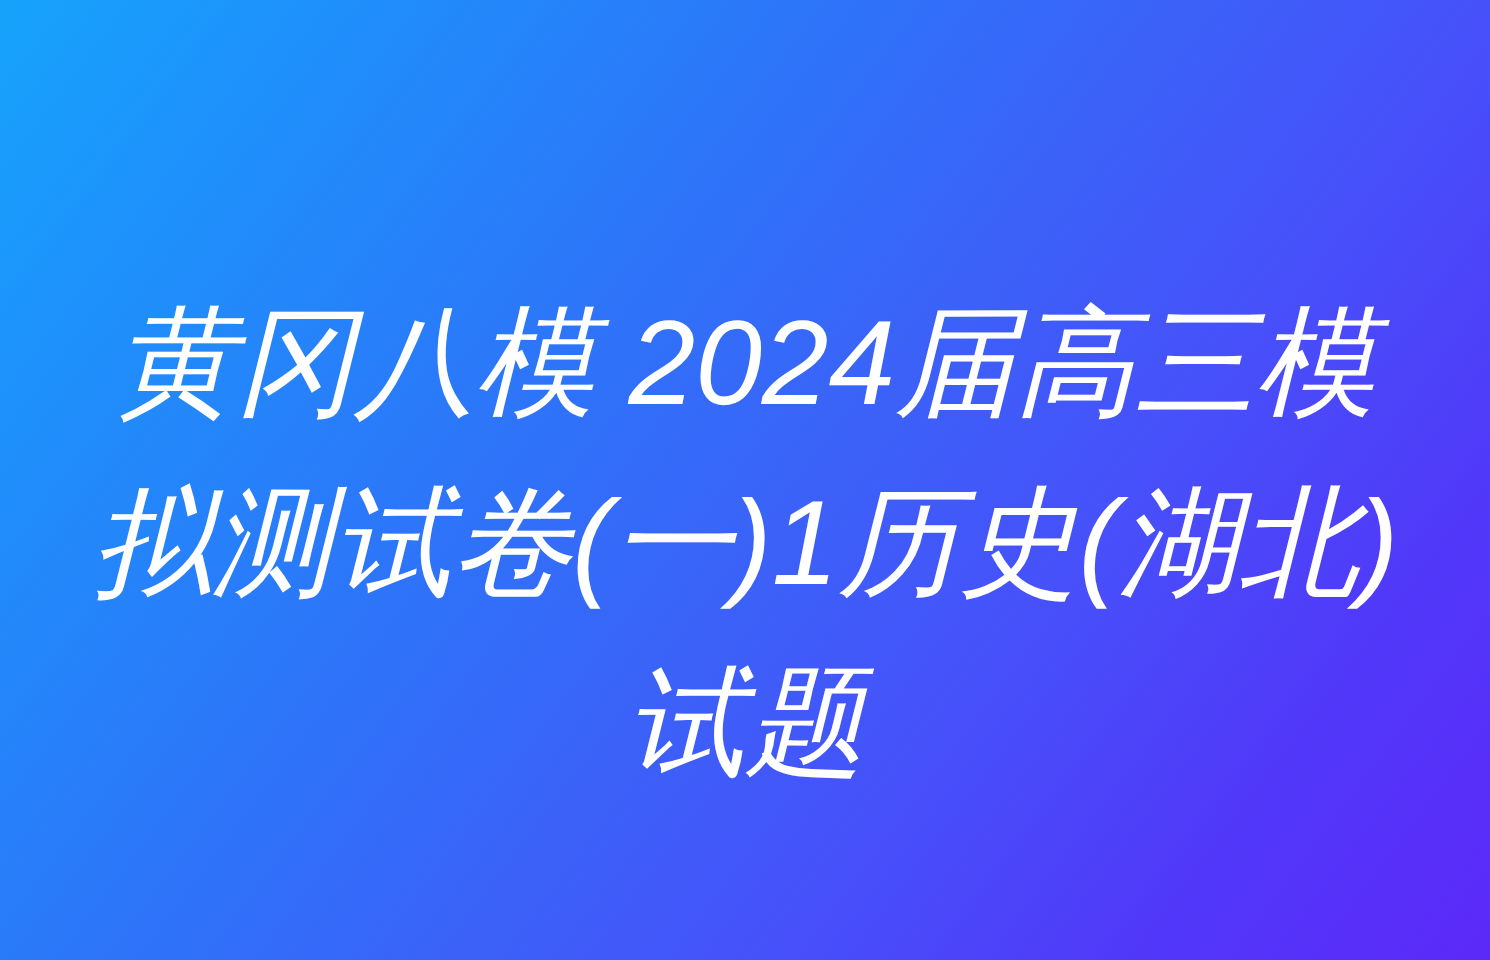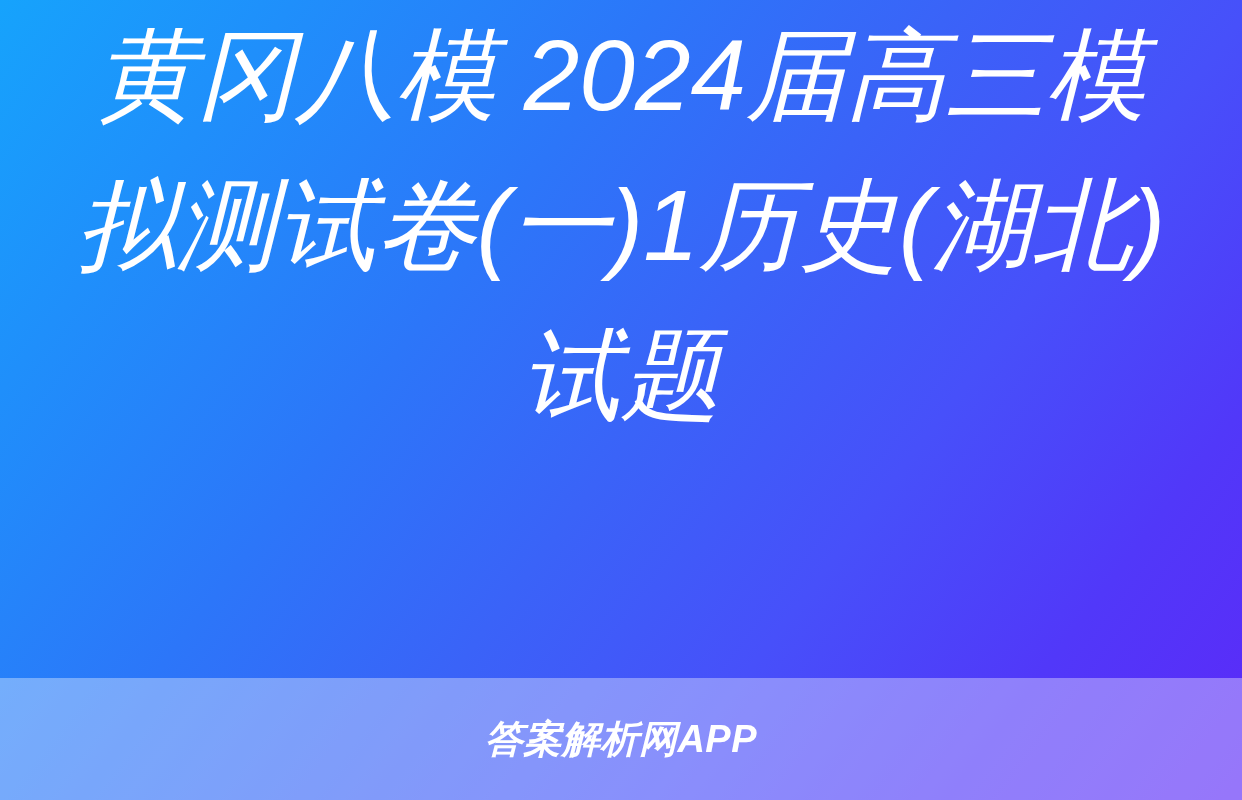--- a/index.html
+++ b/index.html
@@ -33,21 +33,21 @@
   }
 
   
   .title-area {
     position: absolute;
     left: 0;
     right: 0;
     top: 0;
     height: 678px;
     display: flex;
-    align-items: flex-start;
+    align-items: flex-end;
     justify-content: center;
     padding: 0 72px;
     box-sizing: border-box;
   }
 
   .title-text {
     margin: 0;
     width: 100%;
     text-align: center;
     color: #ffffff;
@@ -89,17 +89,14 @@
 </style>
 </head>
 <body>
 
 <div class="cover-card">
 
   <div class="title-area">
     <h1 class="title-text">黄冈八模 2024届高三模拟测试卷(一)1历史(湖北)试题</h1>
   </div>
 
-  <div class="footer-band">
-    <div class="watermark">答案解析网APP</div>
-  </div>
 
 </div>
 
 </body></html>

